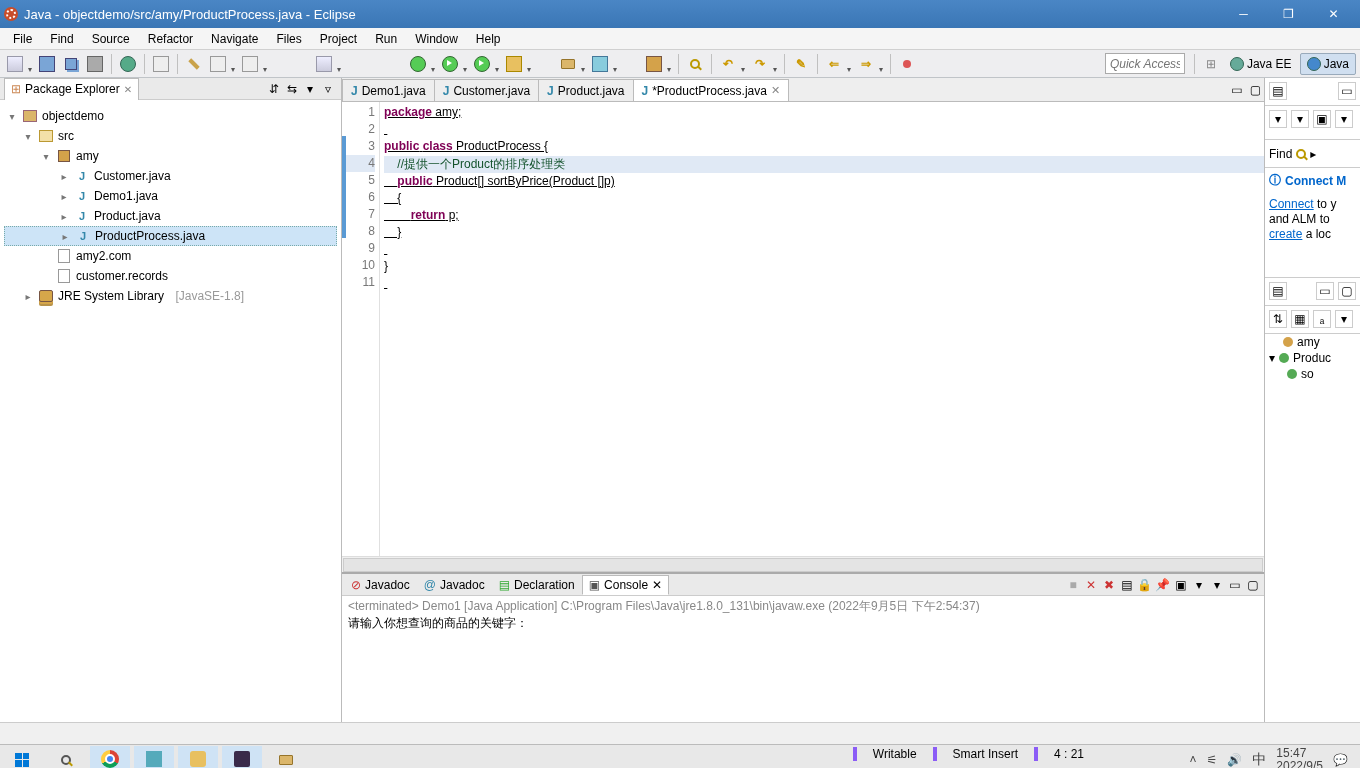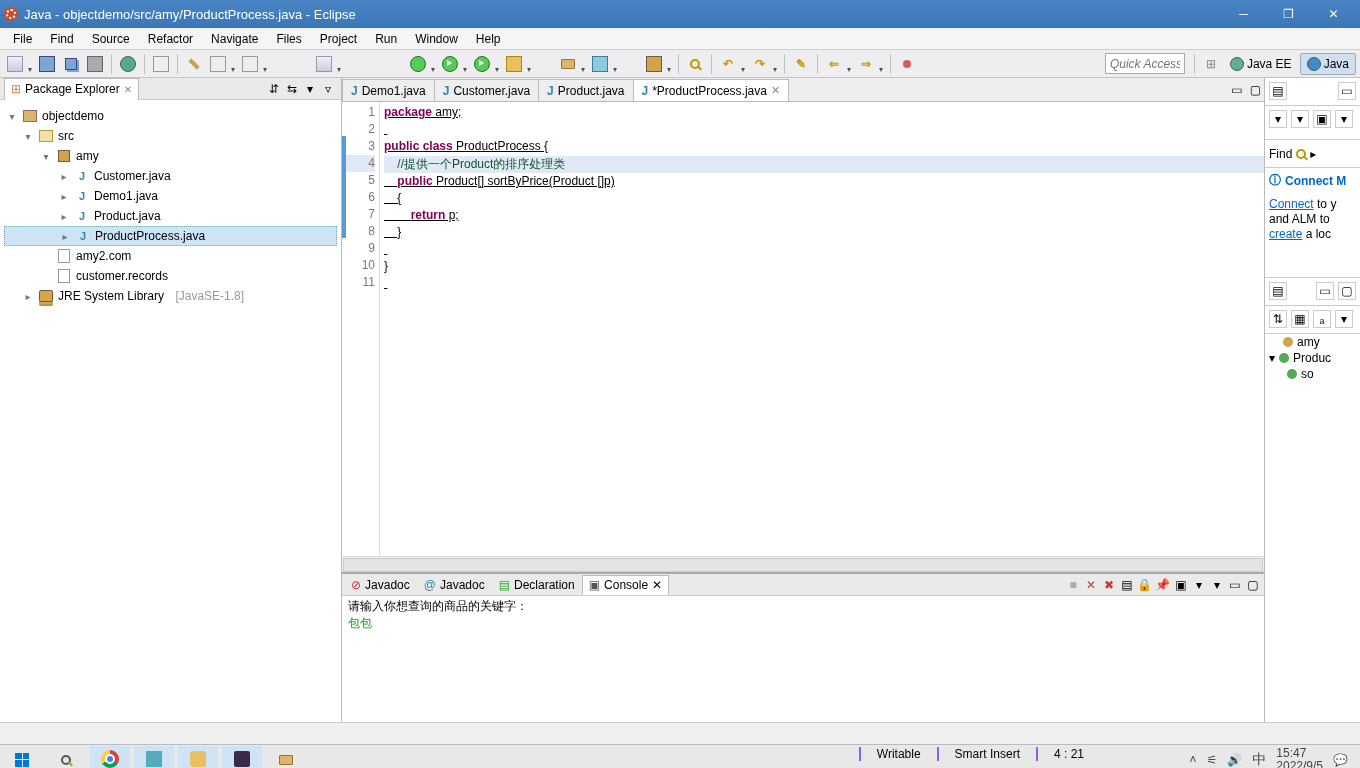--- a/index.html
+++ b/index.html
@@ -113,21 +113,21 @@
 .connect a { color:#0066cc; text-decoration:underline; cursor:pointer; }
 .outline { flex:1; background:#fff; overflow:hidden; }
 .outline .orow { display:flex; align-items:center; gap:4px; padding:1px 4px; white-space:nowrap; }
 .outline .oc { width:10px; height:10px; border-radius:50%; }
 .oc.pkg { background:#d4a24a; }
 .oc.cls { background:#5a5; }
 .oc.mth { background:#5a5; }
 
 
 .statusbar { height:22px; background:#f0f0f0; border-top:1px solid #ccc; display:flex; align-items:center; font-size:12px; }
-.statusbar .cell { padding:0 16px; border-left:2px solid #8b5cf6;margin-top:40px; }
+.statusbar .cell { padding:0 16px; border-left:4px solid #8b5cf6;margin-top:40px; }
 .statusbar .spacer { flex:1; }
 
 
 .taskbar { height:30px; background:#e8e8e8; border-top:1px solid #bbb; display:flex; align-items:center; padding:0 2px; gap:4px; }
 .taskbar .tb { width:40px; height:28px; display:flex; align-items:center; justify-content:center; cursor:pointer; }
 .taskbar .tb.active { background:#cfe3f5; border-bottom:2px solid #3a86d4; }
 .taskbar .spacer { flex:1; }
 .taskbar .tray { display:flex; align-items:center; gap:10px; padding:0 10px; font-size:11px; color:#444; }
 .taskbar .clock { text-align:left; line-height:13px; }
 .win-logo { display:grid; grid-template:1fr 1fr/1fr 1fr; gap:1px; width:14px; height:14px; }
@@ -399,22 +399,22 @@
         <div class="bb">▤</div>
         <div class="bb">🔒</div>
         <div class="bb">📌</div>
         <div class="bb">▣</div>
         <div class="bb">▾</div>
         <div class="bb">▾</div>
         <div class="bb">▭</div>
         <div class="bb">▢</div>
       </div>
       <div class="term">
+        <div class="term-hdr">&lt;terminated&gt; Demo1 [Java Application] C:\Program Files\Java\jre1.8.0_131\bin\javaw.exe (2022年9月5日 下午2:54:37)</div>
         <div>请输入你想查询的商品的关键字：</div>
-        <div class="green">包包</div>
       </div>
     </div>
   </div>
 
   <div class="right">
     <div class="rpanel" style="height:28px">
       <div class="rhdr">
         <div class="rbtn">▤</div>
         <div style="flex:1"></div>
         <div class="rbtn">▭</div>

